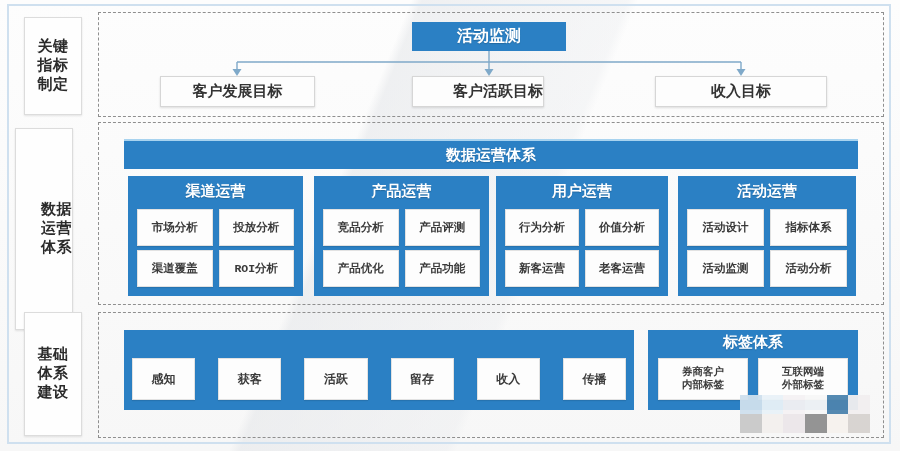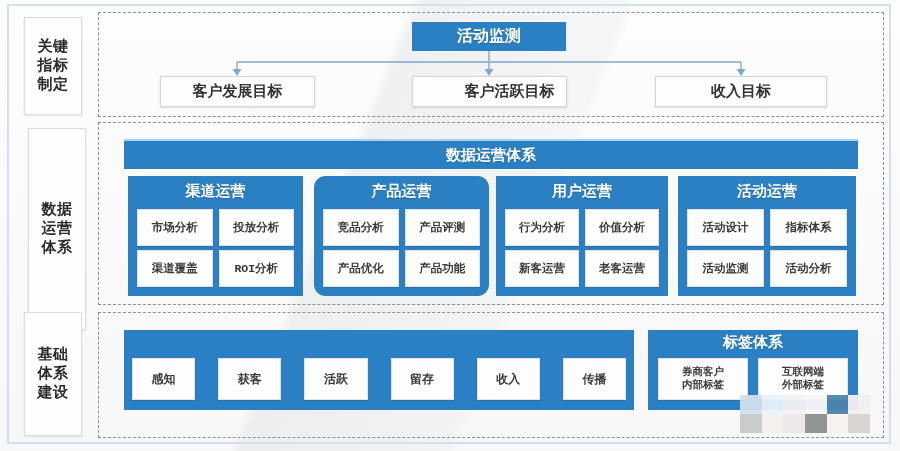--- a/index.html
+++ b/index.html
@@ -52,21 +52,21 @@
     justify-content: center;
     box-sizing: border-box;
     color: #2b2b2b;
     font-size: 15px;
     font-weight: bold;
     line-height: 19px;
     text-align: center;
     letter-spacing: .5px;
   }
   .rail-1 { left: 24px; top: 17px;  height: 98px; }
-  .rail-2 { left: 28px; top: 128px; height: 202px; }
+  .rail-2 { left: 15px; top: 128px; height: 202px; justify-content: flex-end; }
   .rail-3 { left: 24px; top: 312px; height: 124px; }
 
   
   .dashed {
     position: absolute;
     border: 1.6px dashed #8f8f8f;
     box-sizing: border-box;
     background: transparent;
   }
   .sec-1 { left: 98px; top: 12px;  width: 786px; height: 105px; }
@@ -100,41 +100,41 @@
 
   
   .strategy {
     left: 412px; top: 22px; width: 154px; height: 29px;
     font-size: 16px;
   }
   .goal {
     height: 31px; top: 76px; font-size: 15px;
   }
   .goal-1 { left: 160px; width: 155px; }
-  .goal-2 { left: 412px; width: 155px; padding-left: 40px; }
+  .goal-2 { left: 412px; width: 132px; padding-left: 40px; }
   .goal-3 { left: 655px; width: 172px; }
 
   .connector { position: absolute; left: 0; top: 0; width: 900px; height: 451px; pointer-events: none; }
 
   
   .dataops-header {
     left: 124px; top: 139px; width: 734px; height: 30px;
     font-size: 15px;
     border-top: 2px solid #a8d3ef;
   }
   .pillar {
     position: absolute;
     top: 176px;
     height: 120px;
     background: #2b80c4;
     box-sizing: border-box;
     border: 1px solid #2b80c4;
   }
   .pillar-1 { left: 128px; width: 175px; }
-  .pillar-2 { left: 314px; width: 175px; border-radius: 11px; }
+  .pillar-2 { left: 314px; width: 175px; }
   .pillar-3 { left: 496px; width: 172px; }
   .pillar-4 { left: 678px; width: 178px; }
 
   .pillar-title {
     height: 28px;
     display: flex;
     align-items: center;
     justify-content: center;
     color: #ffffff;
     font-size: 15px;

